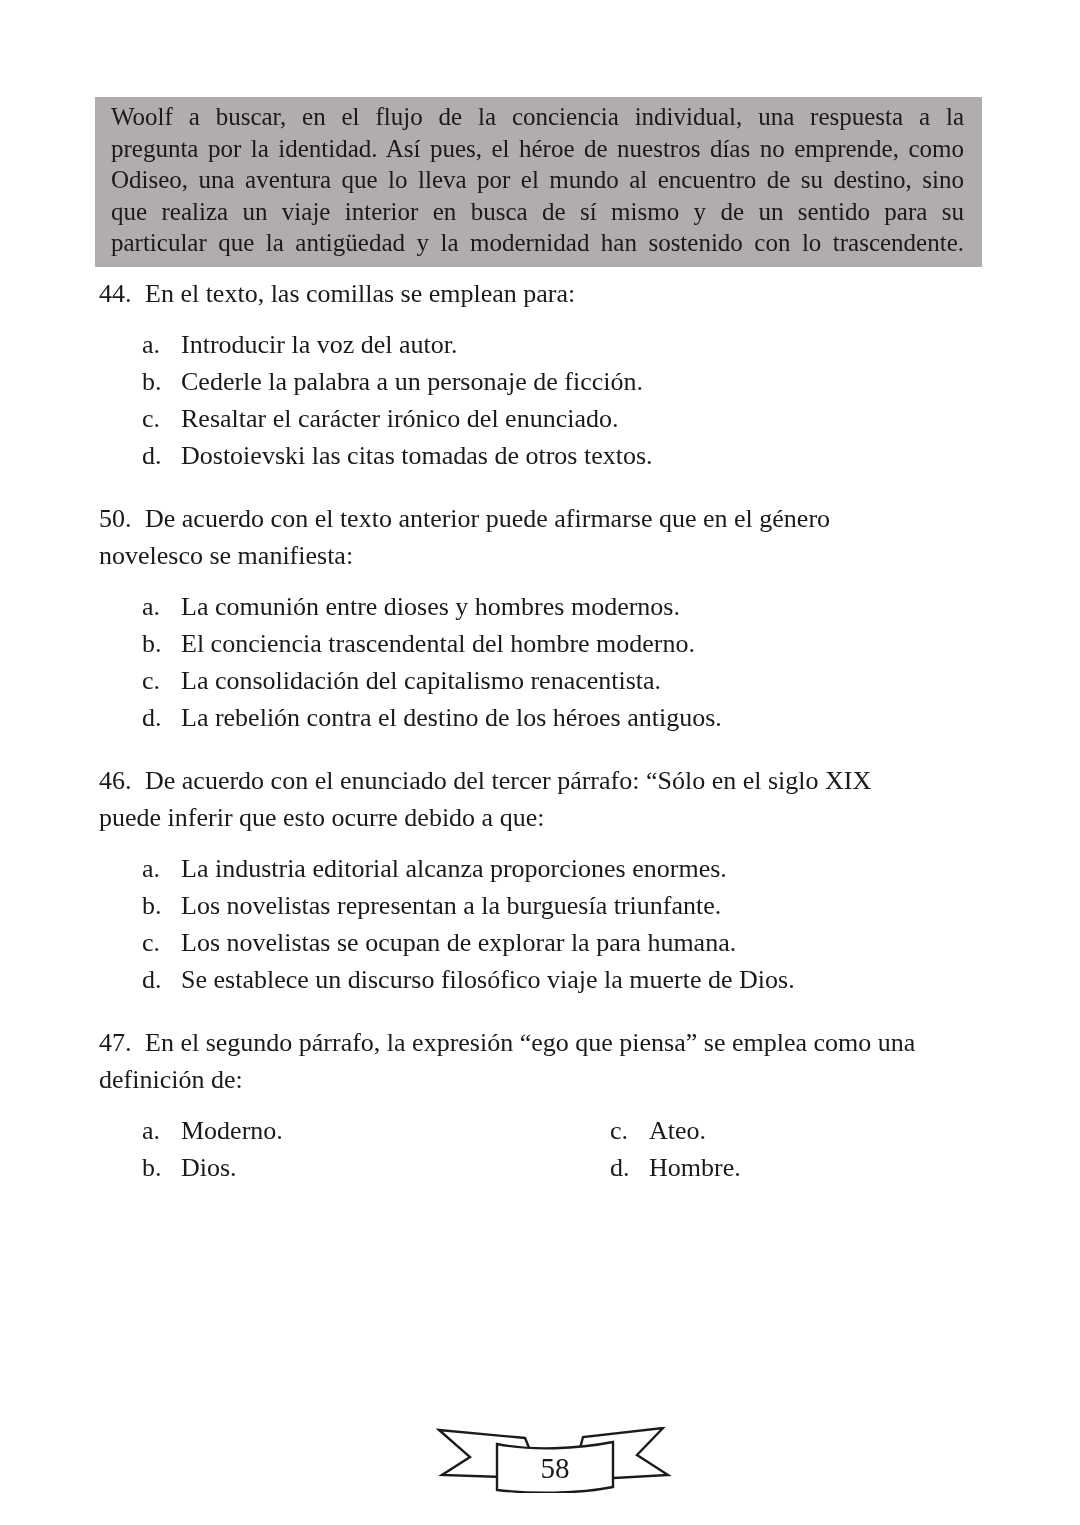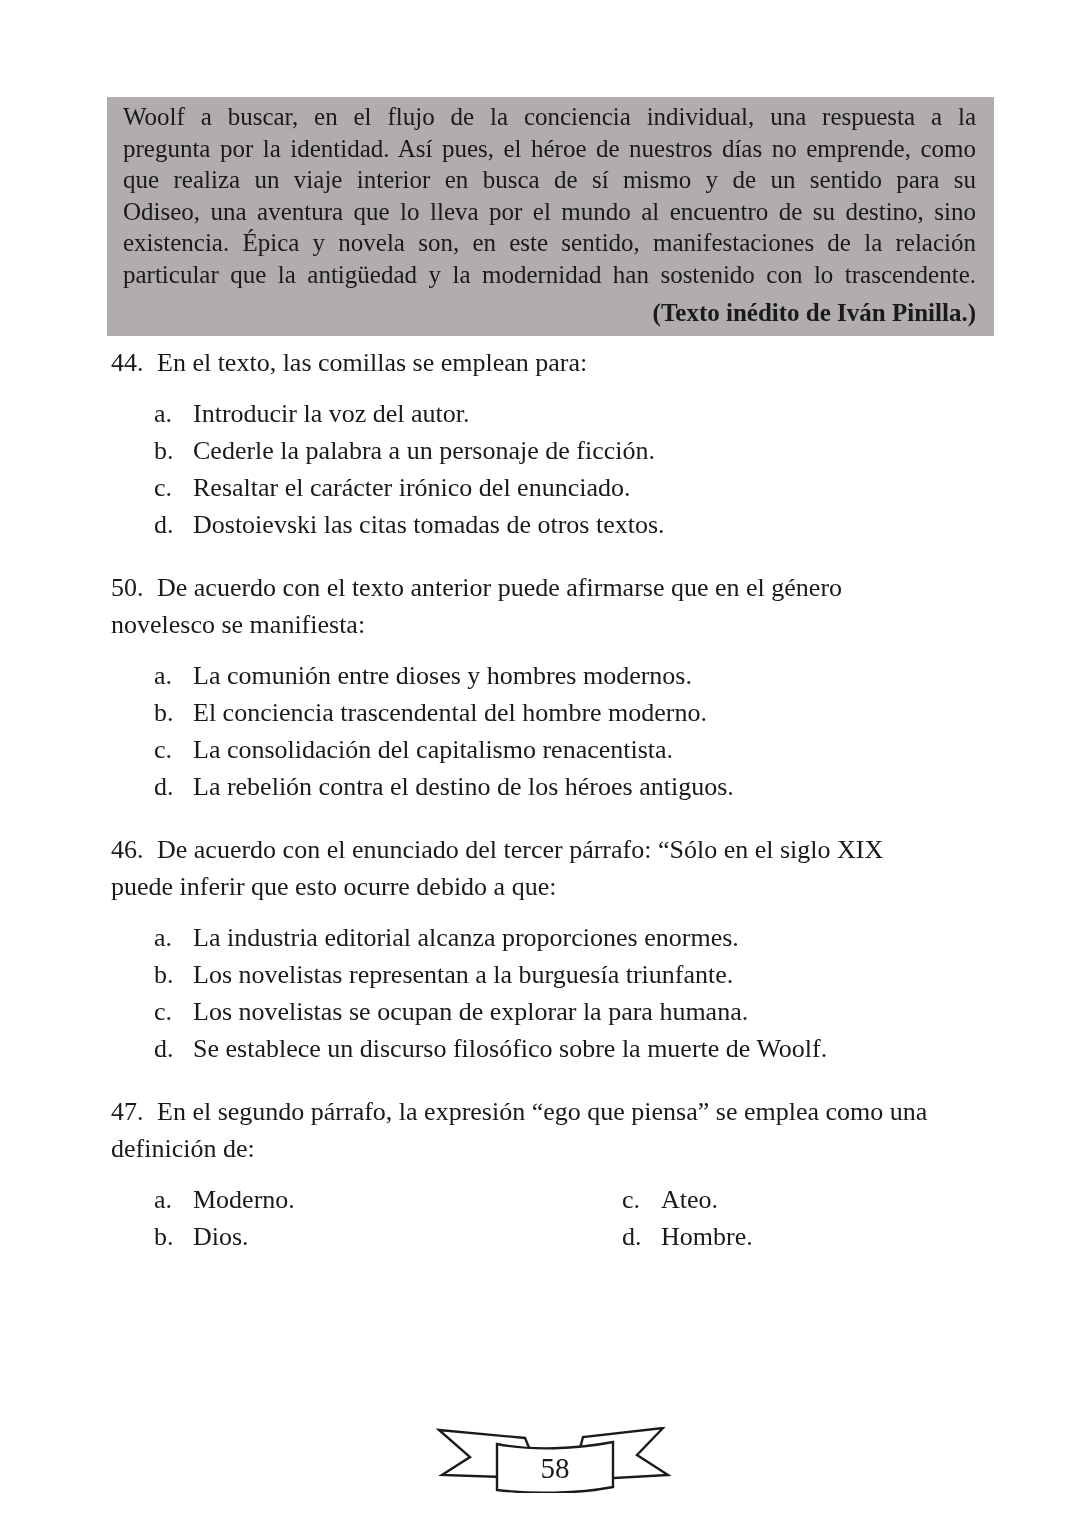--- a/index.html
+++ b/index.html
@@ -1,21 +1,21 @@
 <!DOCTYPE html>
 <html><head>
 <meta charset="utf-8">
 <title>Documento</title>
 <style>
   html,body{margin:0;padding:0;}
   body{
     width:1080px;height:1525px;position:relative;background:#ffffff;
     font-family:"Liberation Serif", serif;color:#1a1a1a;overflow:hidden;
   }
-  .content{position:absolute;left:107px;top:97px;width:887px;}
+  .content{position:absolute;left:95px;top:97px;width:887px;}
   .highlight{background:#b1adac;padding:4px 18px 8px 16px;}
   .hline{
     font-size:25px;line-height:31.5px;
     text-align:justify;text-align-last:justify;
     white-space:normal;
   }
   .attribution{
     font-size:25px;line-height:30px;font-weight:bold;text-align:right;margin-top:8px;
   }
   .question{margin-left:4px;margin-top:26px;}
@@ -34,26 +34,24 @@
   .ribbon{position:absolute;left:436px;top:1427px;}
 </style>
 </head>
 <body>
 
 <div class="content">
   <div class="highlight">
     <div>
         <div class="hline">Woolf a buscar, en el flujo de la conciencia individual, una respuesta a la</div>
         <div class="hline">pregunta por la identidad. Así pues, el héroe de nuestros días no emprende, como</div>
+        <div class="hline">Odiseo, una aventura que lo lleva por el mundo al encuentro de su destino, sino</div>
         <div class="hline">que realiza un viaje interior en busca de sí mismo y de un sentido para su</div>
-        <div class="hline">Odiseo, una aventura que lo lleva por el mundo al encuentro de su destino, sino</div>
-        <div class="hline">existencia. Épica y novela son, en este sentido, manifestaciones de la relación</div>
         <div class="hline">particular que la antigüedad y la modernidad han sostenido con lo trascendente.</div>
       </div>
-    <div class="attribution">(Texto inédito de Iván Pinilla.)</div>
   </div>
   <div>
       <section class="question first">
         <div class="stem">
           <div class="stem-line"><span class="qnum">44.</span><span class="stem-text">En el texto, las comillas se emplean para:</span></div>
         </div>
         <div class="options">
           <div class="option">
             <span class="letter">a.</span>
             <span class="opt-text">Introducir la voz del autor.</span>
@@ -109,21 +107,21 @@
           <div class="option">
             <span class="letter">b.</span>
             <span class="opt-text">Los novelistas representan a la burguesía triunfante.</span>
           </div>
           <div class="option">
             <span class="letter">c.</span>
             <span class="opt-text">Los novelistas se ocupan de explorar la para humana.</span>
           </div>
           <div class="option">
             <span class="letter">d.</span>
-            <span class="opt-text">Se establece un discurso filosófico sobre la muerte de Woolf.</span>
+            <span class="opt-text">Se establece un discurso filosófico viaje la muerte de Dios.</span>
           </div>
         </div>
       </section>
       <section class="question">
         <div class="stem">
           <div class="stem-line"><span class="qnum">47.</span><span class="stem-text">En el segundo párrafo, la expresión “ego que piensa” se emplea como una</span></div>
           <div class="stem-line">definición de:</div>
         </div>
         <div class="options two-col">
           <div class="option">

